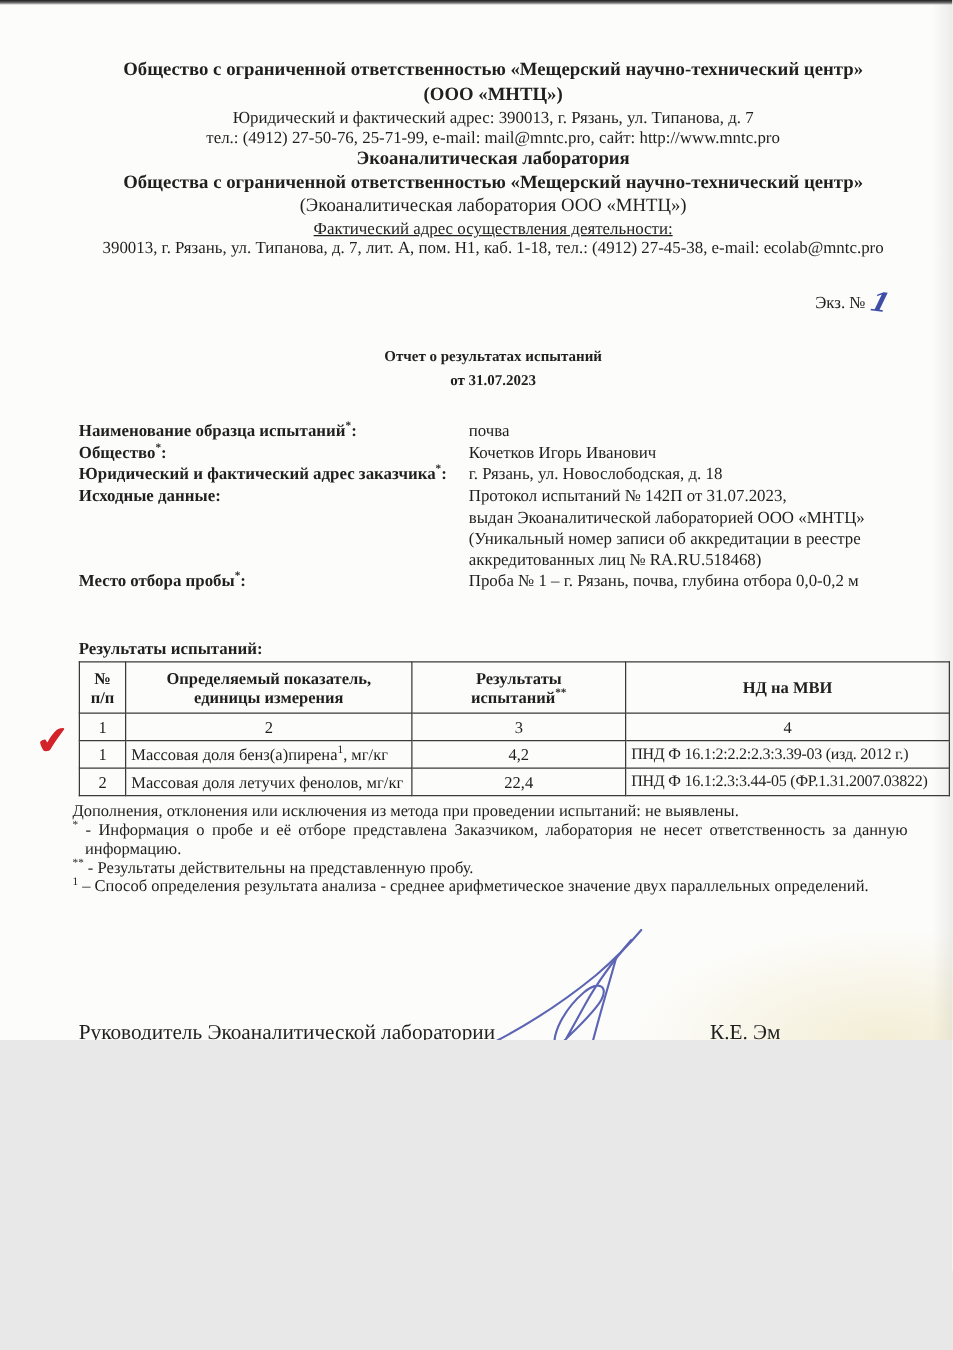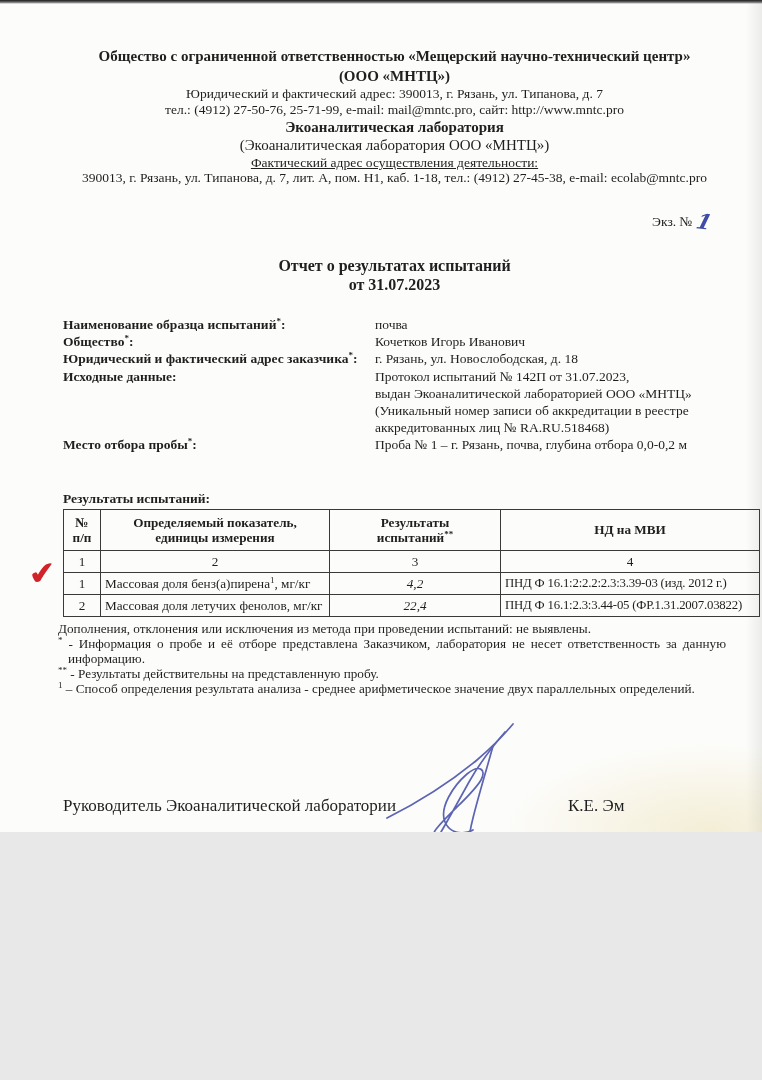--- a/index.html
+++ b/index.html
@@ -28,39 +28,39 @@
   .hdr .r15{font-size:15px;line-height:19px;}
   .hdr .r13b{font-size:13.5px;line-height:15px;text-decoration:underline;}
 
   .exemplar{margin-top:20px;text-align:right;padding-right:14px;font-size:13.5px;height:26px;}
   .exemplar .num{
     display:inline-block;color:#3f4da6;font-size:21px;font-style:italic;
     transform:rotate(7deg) skewX(-8deg);margin-left:5px;position:relative;top:3px;
     font-family:"DejaVu Serif",serif;font-weight:bold;
   }
 
-  .title{margin-top:24px;text-align:center;font-weight:bold;font-size:16px;line-height:19px;}
+  .title{margin-top:24px;text-align:center;font-weight:bold;font-size:12px;line-height:19px;}
 
   .details{margin-top:22px;font-size:13.5px;line-height:17.2px;}
   .drow{display:flex;}
   .dlabel{flex:0 0 312px;font-weight:bold;}
   .dvalue{flex:1;}
   sup.mk{font-size:9px;line-height:0;}
 
   .section-label{margin-top:37px;font-weight:bold;font-size:13.5px;line-height:16px;}
   .tablewrap{position:relative;margin-top:2px;}
   table.results{border-collapse:collapse;width:662px;table-layout:fixed;font-size:13.2px;}
   table.results th,table.results td{border:1px solid #3a3a3a;padding:0 4px;vertical-align:middle;}
   table.results th{font-weight:bold;line-height:15px;height:40px;text-align:center;}
   .c1{width:28px;} .c2{width:220px;} .c3{width:162px;} .c4{width:250px;}
   tr.numrow td{height:21px;text-align:center;line-height:21px;}
   tr.datarow td{height:21px;line-height:21px;}
   td.num{text-align:center;}
   td.ind{text-align:left;padding-left:7px;white-space:nowrap;}
-  td.res{text-align:center;font-style:italic;}
+  td.res{text-align:center;}
   td.nd{text-align:left;white-space:nowrap;font-size:12.8px;letter-spacing:-0.2px;padding:0 2px;}
 
   .checkmark{
     position:absolute;left:-34px;top:46px;
     color:#d2232a;font-size:31px;font-weight:bold;
     font-family:"DejaVu Sans",sans-serif;
     transform:rotate(-6deg) scaleX(1.05);
     text-shadow:0.6px 0 0 #d2232a;
   }
 
@@ -80,20 +80,21 @@
   <div class="scan-top"></div>
   <div class="scan-right"></div>
   <div class="scan-smudge"></div>
 
   <div class="hdr">
     <div class="b15">Общество с ограниченной ответственностью «Мещерский научно-технический центр»</div>
     <div class="b15">(ООО «МНТЦ»)</div>
     <div class="r13">Юридический и фактический адрес: 390013, г. Рязань, ул. Типанова, д. 7</div>
     <div class="r13">тел.: (4912) 27-50-76, 25-71-99, e-mail: mail@mntc.pro, сайт: http://www.mntc.pro</div>
     <div class="b15b">Экоаналитическая лаборатория</div>
+    <div class="b15">Общества с ограниченной ответственностью «Мещерский научно-технический центр»</div>
     <div class="r15">(Экоаналитическая лаборатория ООО «МНТЦ»)</div>
     <div class="r13b">Фактический адрес осуществления деятельности:</div>
     <div class="r13">390013, г. Рязань, ул. Типанова, д. 7, лит. А, пом. Н1, каб. 1-18, тел.: (4912) 27-45-38, e-mail: ecolab@mntc.pro</div>
   </div>
 
   <div class="exemplar">
     <span>Экз. №</span><span class="num">1</span>
   </div>
 
   <div class="title">

